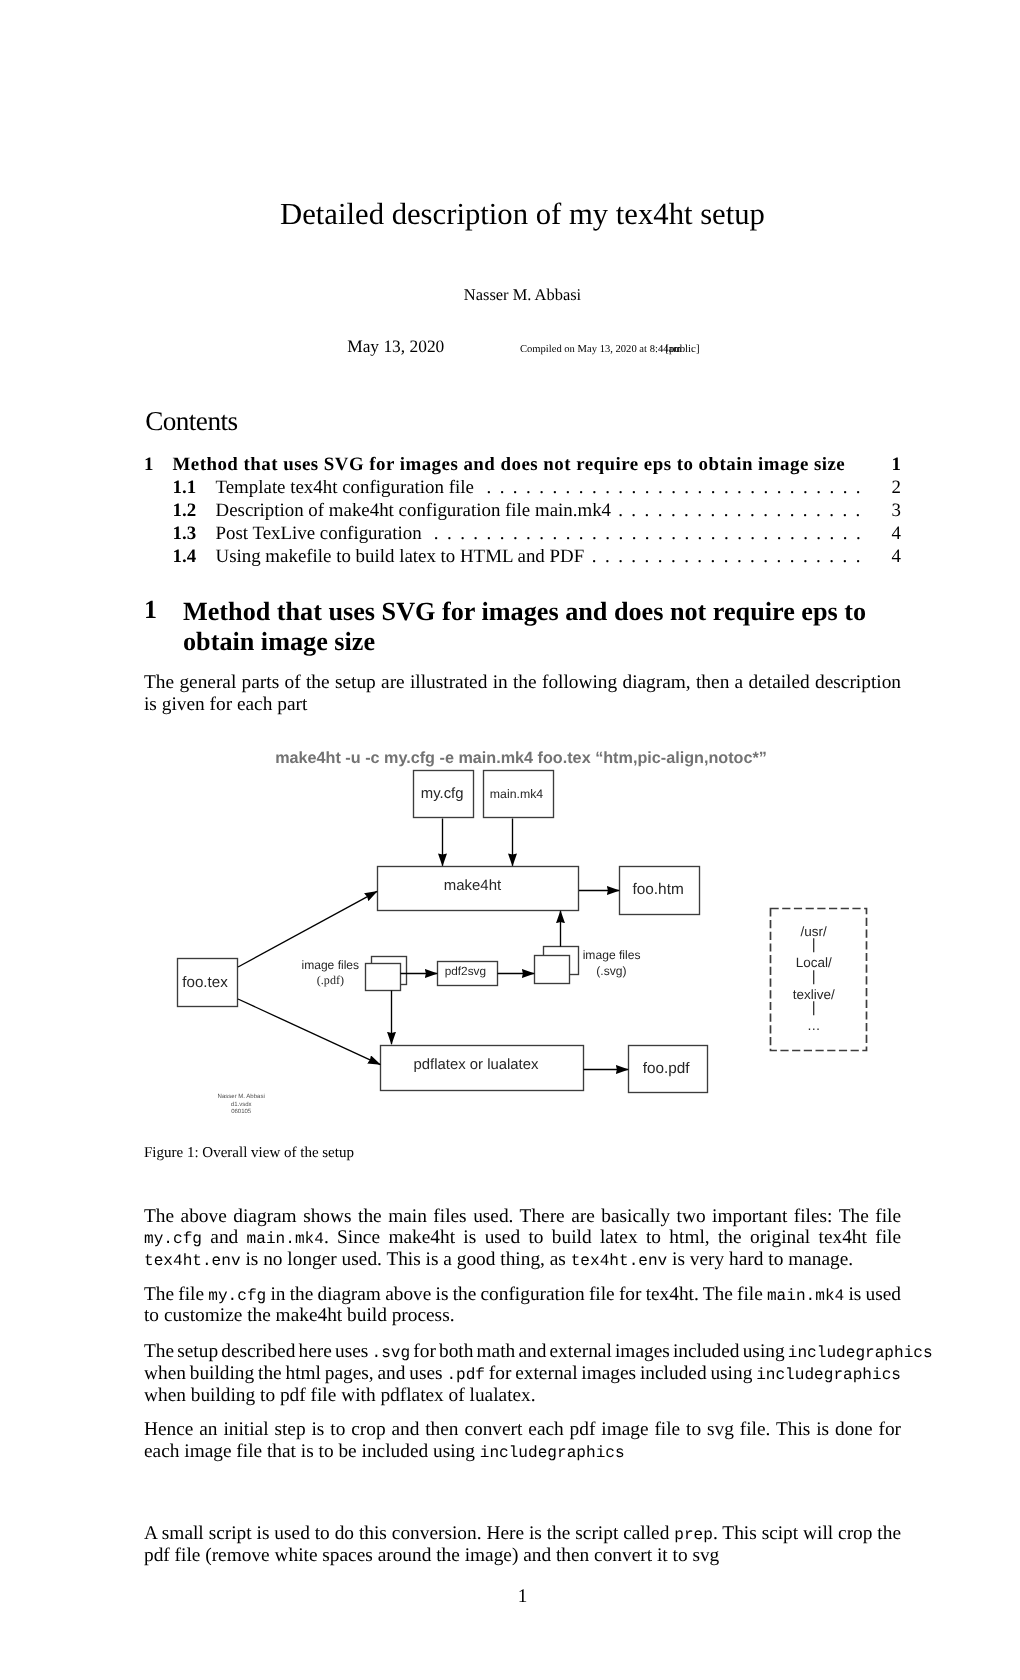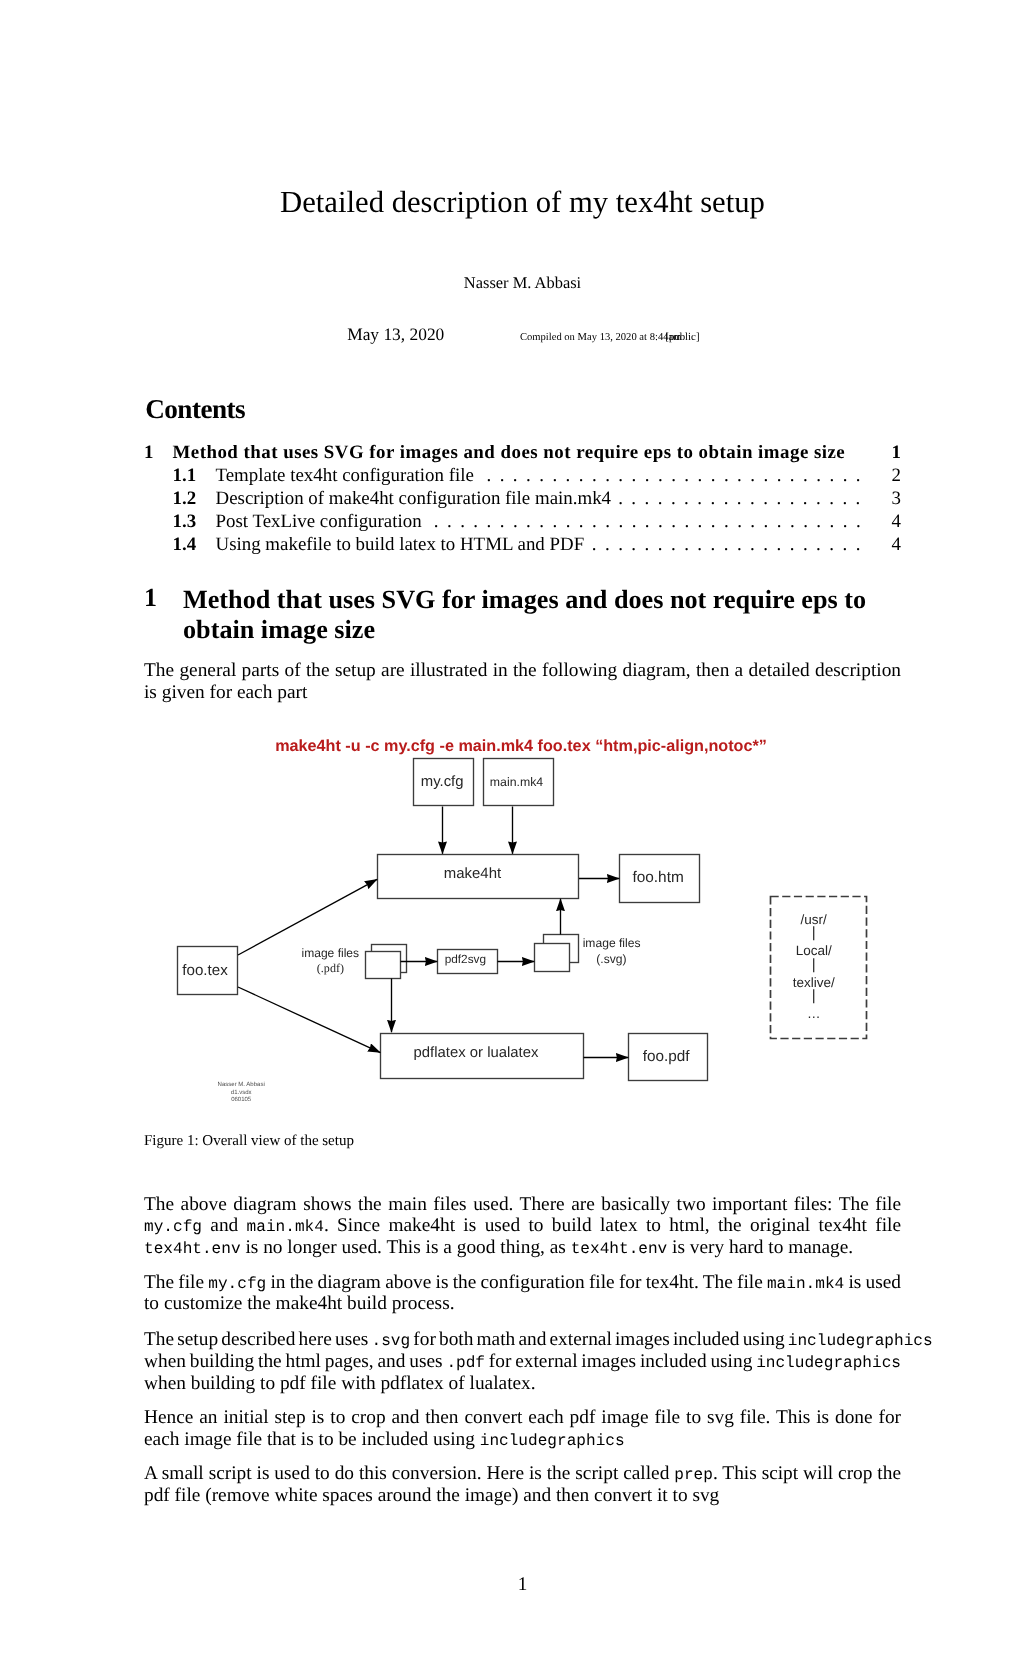--- a/index.html
+++ b/index.html
@@ -1,32 +1,32 @@
 <!DOCTYPE html>
 <html><head>
 <meta charset="utf-8">
 <title>Detailed description of my tex4ht setup</title>
 <style>
   html,body{margin:0;padding:0;background:#ffffff;}
   body{width:1020px;height:1680px;position:relative;overflow:hidden;
        font-family:"Liberation Serif",serif;color:#000000;
        -webkit-font-smoothing:antialiased;text-rendering:geometricPrecision;}
-  .page{position:absolute;left:0;top:0;width:1020px;height:1648px;}
+  .page{position:absolute;left:0;top:12px;width:1020px;height:1648px;}
   
   #doc-title{position:absolute;left:144px;top:187px;width:757px;text-align:center;
              font-size:30.7px;line-height:1.0;}
   #doc-author{position:absolute;left:144px;top:275.3px;width:757px;text-align:center;
               font-size:16.44px;line-height:1.0;}
   #date-row{position:absolute;left:0;top:0;width:1020px;height:1680px;}
   #date-row > span{position:absolute;white-space:nowrap;line-height:1.0;}
   #doc-date{left:347.2px;top:326.2px;font-size:17.4px;}
   #compiled-stamp{left:479.9px;top:333.0px;font-size:10.6px;margin-left:40px;}
   #visibility-badge{left:665.3px;top:331.6px;font-size:10.8px;text-align:right;}
   
-  #toc-heading{position:absolute;left:145.2px;top:396.3px;font-size:27.2px;letter-spacing:-0.55px;font-weight:bold;
+  #toc-heading{position:absolute;left:145.2px;top:396.3px;font-size:27.2px;letter-spacing:-0.55px;font-weight:normal;
                line-height:1.0;}
   #toc{position:absolute;left:144px;top:441px;width:757px;font-size:18.9px;}
   .toc-row{position:relative;height:23.1px;line-height:23.1px;white-space:nowrap;}
   .toc-row .num{position:absolute;left:0;top:0;}
   .toc-row.lvl2 .num{left:28.5px;font-weight:bold;}
   .toc-row .txt{position:absolute;top:0;}
   .toc-row.lvl1 .num,.toc-row.lvl1 .txt,.toc-row.lvl1 .pg{font-weight:bold;}
   .toc-row.lvl1 .txt{font-size:18.9px;letter-spacing:0.477px;}
   .toc-row.lvl1 .txt{left:28.5px;}
   .toc-row.lvl2 .txt{left:71.5px;}
@@ -48,21 +48,21 @@
   #page-num{position:absolute;left:144px;top:1575.4px;width:757px;text-align:center;
             font-size:19.2px;line-height:1.0;}
   
   #diagram{position:absolute;left:0;top:0;width:1020px;height:1680px;pointer-events:none;}
 
   
   #diagram-labels{position:absolute;left:0;top:0;width:1020px;height:1680px;}
   .dlabel{position:absolute;font-family:"Liberation Sans",sans-serif;
           white-space:nowrap;color:#262626;}
   .dlabel.cmdline{left:275.2px;top:737.9px;font-size:16.2px;line-height:16.2px;
-                  font-weight:bold;color:#b91c1c;text-align:right;}
+                  font-weight:bold;color:#737373;text-align:right;}
   #tree{position:absolute;left:613.7px;top:0;width:400px;
         font-family:"Liberation Sans",sans-serif;color:#262626;text-align:center;}
   #tree .treeline{position:absolute;left:0;width:400px;}
   #watermark{position:absolute;left:41.2px;top:0;width:400px;text-align:center;
              font-family:"Liberation Sans",sans-serif;color:#4f4f4f;}
   #watermark .wmline{position:absolute;left:0;width:400px;font-size:6.02px;
                      line-height:6.02px;}
 </style>
 </head>
 <body>
@@ -191,17 +191,17 @@
 <div class="para" style="top:1328.8px">
   <div class="tline just" style="word-spacing: -1.669px;"><span>The setup described here uses </span><span class="mono">.svg</span><span> for both math and external images included using </span><span class="mono">includegraphics</span></div>
   <div class="tline just" style="word-spacing: -1.012px;"><span>when building the html pages, and uses </span><span class="mono">.pdf</span><span> for external images included using </span><span class="mono">includegraphics</span></div>
   <div class="tline "><span>when building to pdf file with pdflatex of lualatex.</span></div>
 </div>
 <div class="para" style="top:1406.9px">
   <div class="tline just" style="word-spacing: 1.045px;"><span>Hence an initial step is to crop and then convert each pdf image file to svg file. This is done for</span></div>
   <div class="tline "><span>each image file that is to be included using </span><span class="mono">includegraphics</span></div>
 </div>
 <div class="para" style="top:1463px">
-  <div class="tline just" style="word-spacing: 0.079px;"><span>A small script is used to do this conversion. Here is the script called </span><span class="mono">prep</span><span>. This scipt will crop the</span></div>
+  <div class="tline just" style="word-spacing: 0.079px; margin-top: 48px;"><span>A small script is used to do this conversion. Here is the script called </span><span class="mono">prep</span><span>. This scipt will crop the</span></div>
   <div class="tline "><span>pdf file (remove white spaces around the image) and then convert it to svg</span></div>
 </div>
 <div id="page-num">1</div>
 </div>
 
 </body></html>

